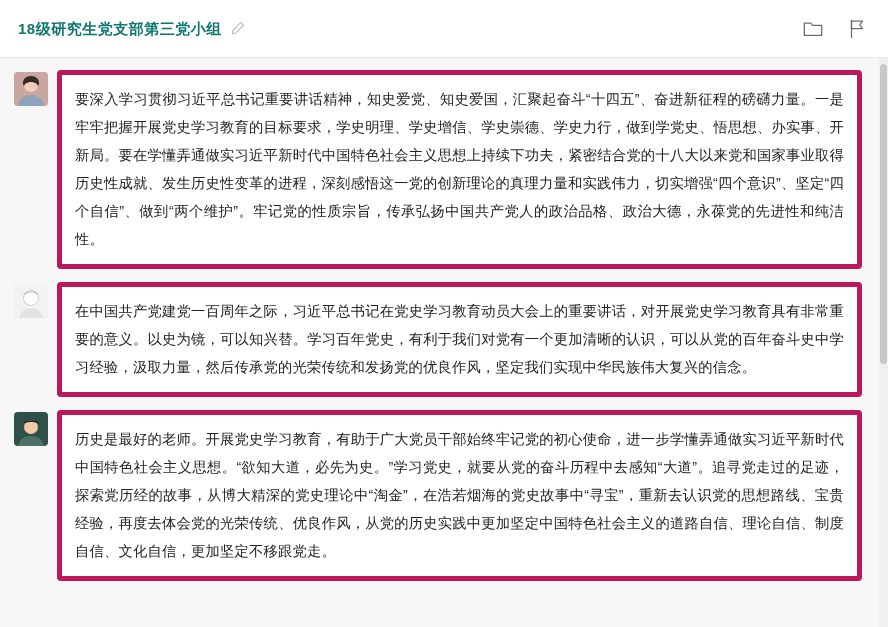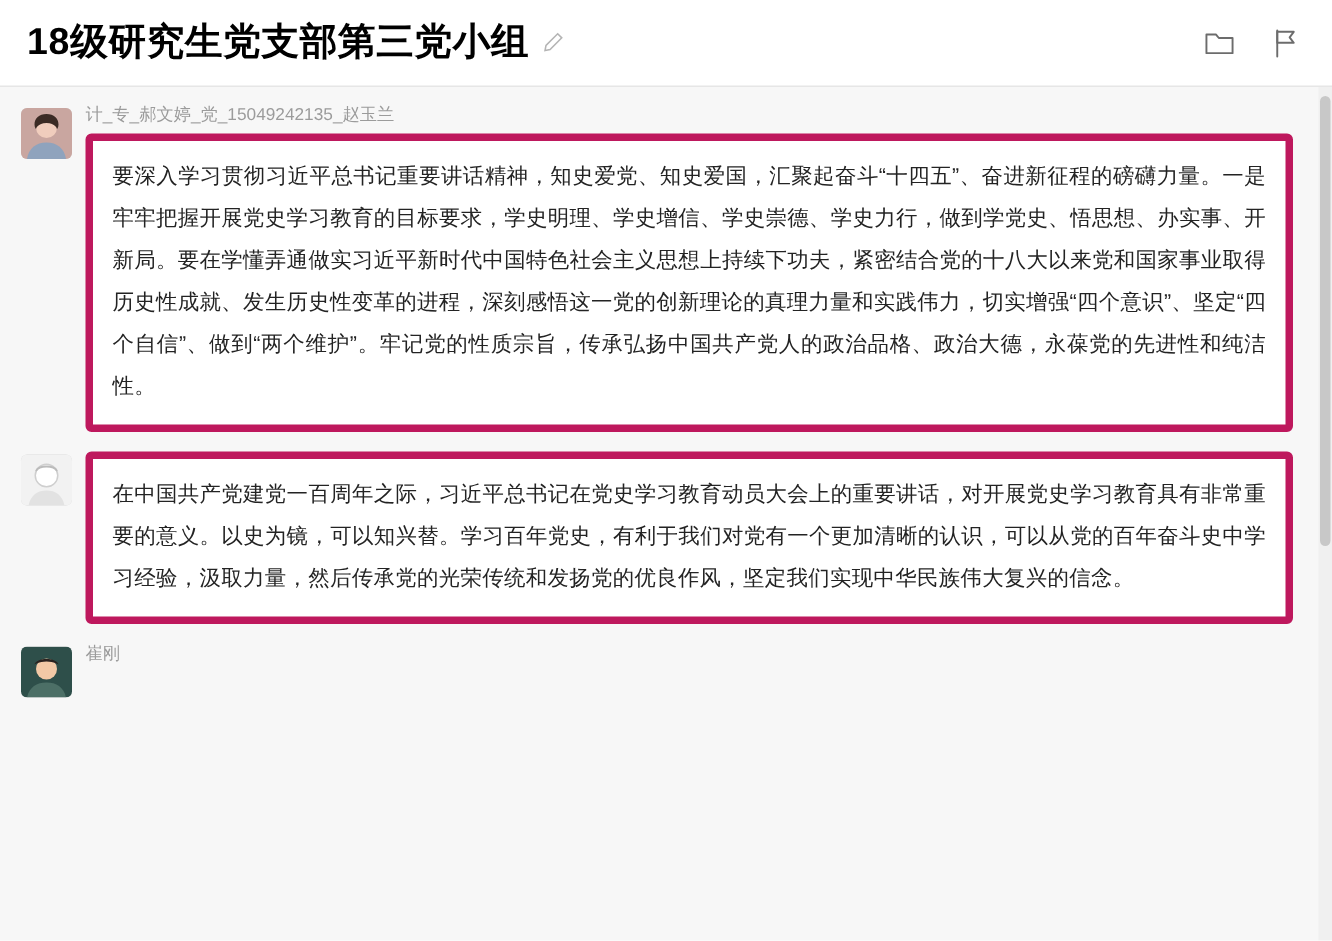--- a/index.html
+++ b/index.html
@@ -27,23 +27,23 @@
     height: 58px;
     flex: 0 0 58px;
     background: #ffffff;
     border-bottom: 1px solid #e6e6e6;
     display: flex;
     align-items: center;
     padding: 0 16px 0 18px;
     box-sizing: border-box;
   }
   .group-title {
-    font-size: 25px;
+    font-size: 15px;
     font-weight: 700;
-    color: #000000;
+    color: #0f766e;
     letter-spacing: 0.5px;
     line-height: 1;
   }
   .edit-icon {
     margin-left: 8px;
     width: 16px;
     height: 16px;
     display: inline-flex;
     align-items: center;
     justify-content: center;
@@ -165,21 +165,20 @@
     <div class="msg">
       <div class="avatar">
         <svg viewBox="0 0 34 34" aria-hidden="true">
           <rect width="34" height="34" fill="#c9a6a0"></rect>
           <circle cx="17" cy="13" r="7" fill="#f0cdbd"></circle>
           <path d="M17 4c5 0 8 3 8 7 0 2-1 3-1 3s-1-4-7-4-7 4-7 4-1-1-1-3c0-4 3-7 8-7z" fill="#3b2b25"></path>
           <path d="M4 34c1-7 6-11 13-11s12 4 13 11z" fill="#8fa3bd"></path>
         </svg>
       </div>
       <div class="msg-body">
-        <div class="msg-name">计_专_郝文婷_党_15049242135_赵玉兰</div>
         <div class="bubble">要深入学习贯彻习近平总书记重要讲话精神，知史爱党、知史爱国，汇聚起奋斗“十四五”、奋进新征程的磅礴力量。一是牢牢把握开展党史学习教育的目标要求，学史明理、学史增信、学史崇德、学史力行，做到学党史、悟思想、办实事、开新局。要在学懂弄通做实习近平新时代中国特色社会主义思想上持续下功夫，紧密结合党的十八大以来党和国家事业取得历史性成就、发生历史性变革的进程，深刻感悟这一党的创新理论的真理力量和实践伟力，切实增强“四个意识”、坚定“四个自信”、做到“两个维护”。牢记党的性质宗旨，传承弘扬中国共产党人的政治品格、政治大德，永葆党的先进性和纯洁性。</div>
       </div>
     </div>
 
     <div class="msg">
       <div class="avatar">
         <svg viewBox="0 0 34 34" aria-hidden="true">
           <rect width="34" height="34" fill="#f2f2f2"></rect>
           <circle cx="17" cy="14" r="7.5" fill="#ffffff" stroke="#cfcfcf" stroke-width="1"></circle>
           <path d="M10 11c2-4 12-4 14 0" fill="none" stroke="#bbb" stroke-width="1.2"></path>
@@ -194,21 +193,21 @@
     <div class="msg">
       <div class="avatar">
         <svg viewBox="0 0 34 34" aria-hidden="true">
           <rect width="34" height="34" fill="#2e4f4a"></rect>
           <circle cx="17" cy="15" r="7" fill="#f2c9a6"></circle>
           <path d="M9 12c1-5 15-5 16 0 0 0-3-2-8-2s-8 2-8 2z" fill="#2a2320"></path>
           <path d="M4 34c1.5-7 6.5-10 13-10s11.5 3 13 10z" fill="#4c6f66"></path>
         </svg>
       </div>
       <div class="msg-body">
-        <div class="msg-name">崔刚</div>
+        <div class="bubble">历史是最好的老师。开展党史学习教育，有助于广大党员干部始终牢记党的初心使命，进一步学懂弄通做实习近平新时代中国特色社会主义思想。“欲知大道，必先为史。”学习党史，就要从党的奋斗历程中去感知“大道”。追寻党走过的足迹，探索党历经的故事，从博大精深的党史理论中“淘金”，在浩若烟海的党史故事中“寻宝”，重新去认识党的思想路线、宝贵经验，再度去体会党的光荣传统、优良作风，从党的历史实践中更加坚定中国特色社会主义的道路自信、理论自信、制度自信、文化自信，更加坚定不移跟党走。</div>
       </div>
     </div>
 
   </div>
 
   <div class="bottom-strip"></div>
 
   <div class="scroll-rail">
     <div class="scroll-thumb"></div>
   </div>

